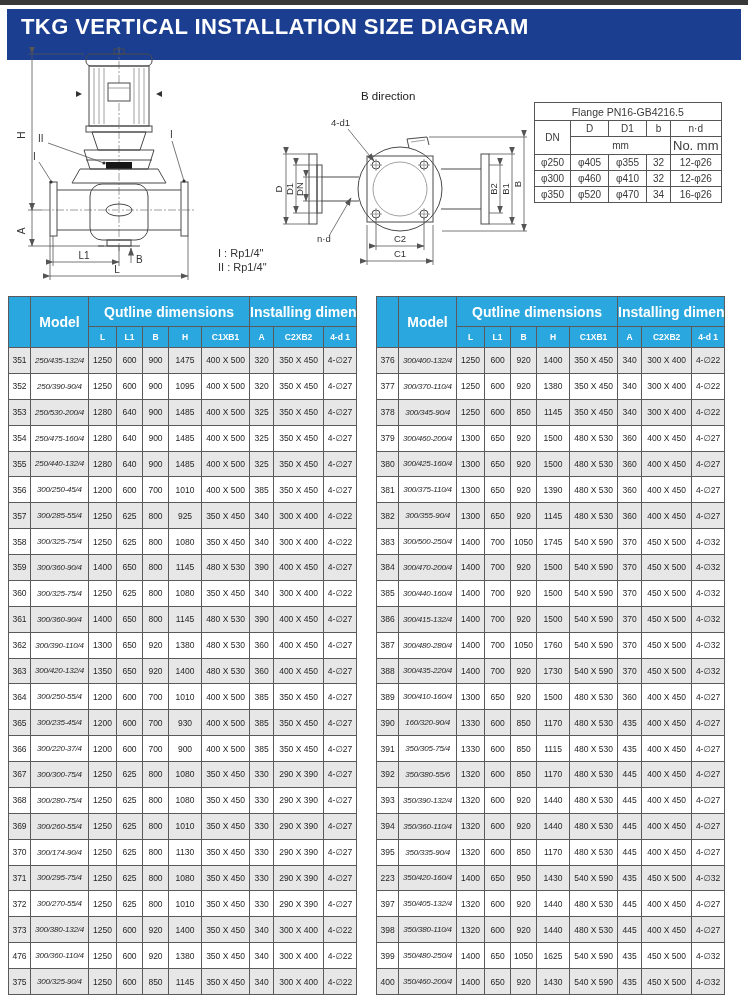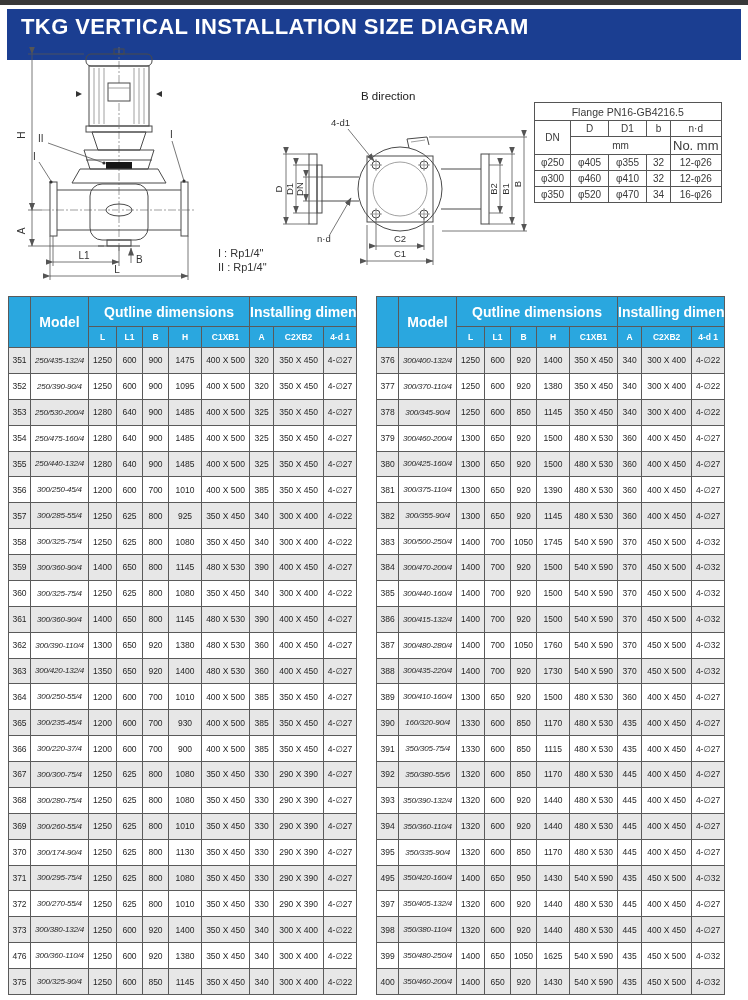--- a/index.html
+++ b/index.html
@@ -870,21 +870,21 @@
           <td>1320</td>
           <td>600</td>
           <td>850</td>
           <td>1170</td>
           <td>480 X 530</td>
           <td>445</td>
           <td>400 X 450</td>
           <td>4-∅27</td>
         </tr>
         <tr class="alt">
-          <td>495</td>
+          <td>223</td>
           <td class="model">350/420-160/4</td>
           <td>1400</td>
           <td>650</td>
           <td>950</td>
           <td>1430</td>
           <td>540 X 590</td>
           <td>435</td>
           <td>450 X 500</td>
           <td>4-∅32</td>
         </tr>

